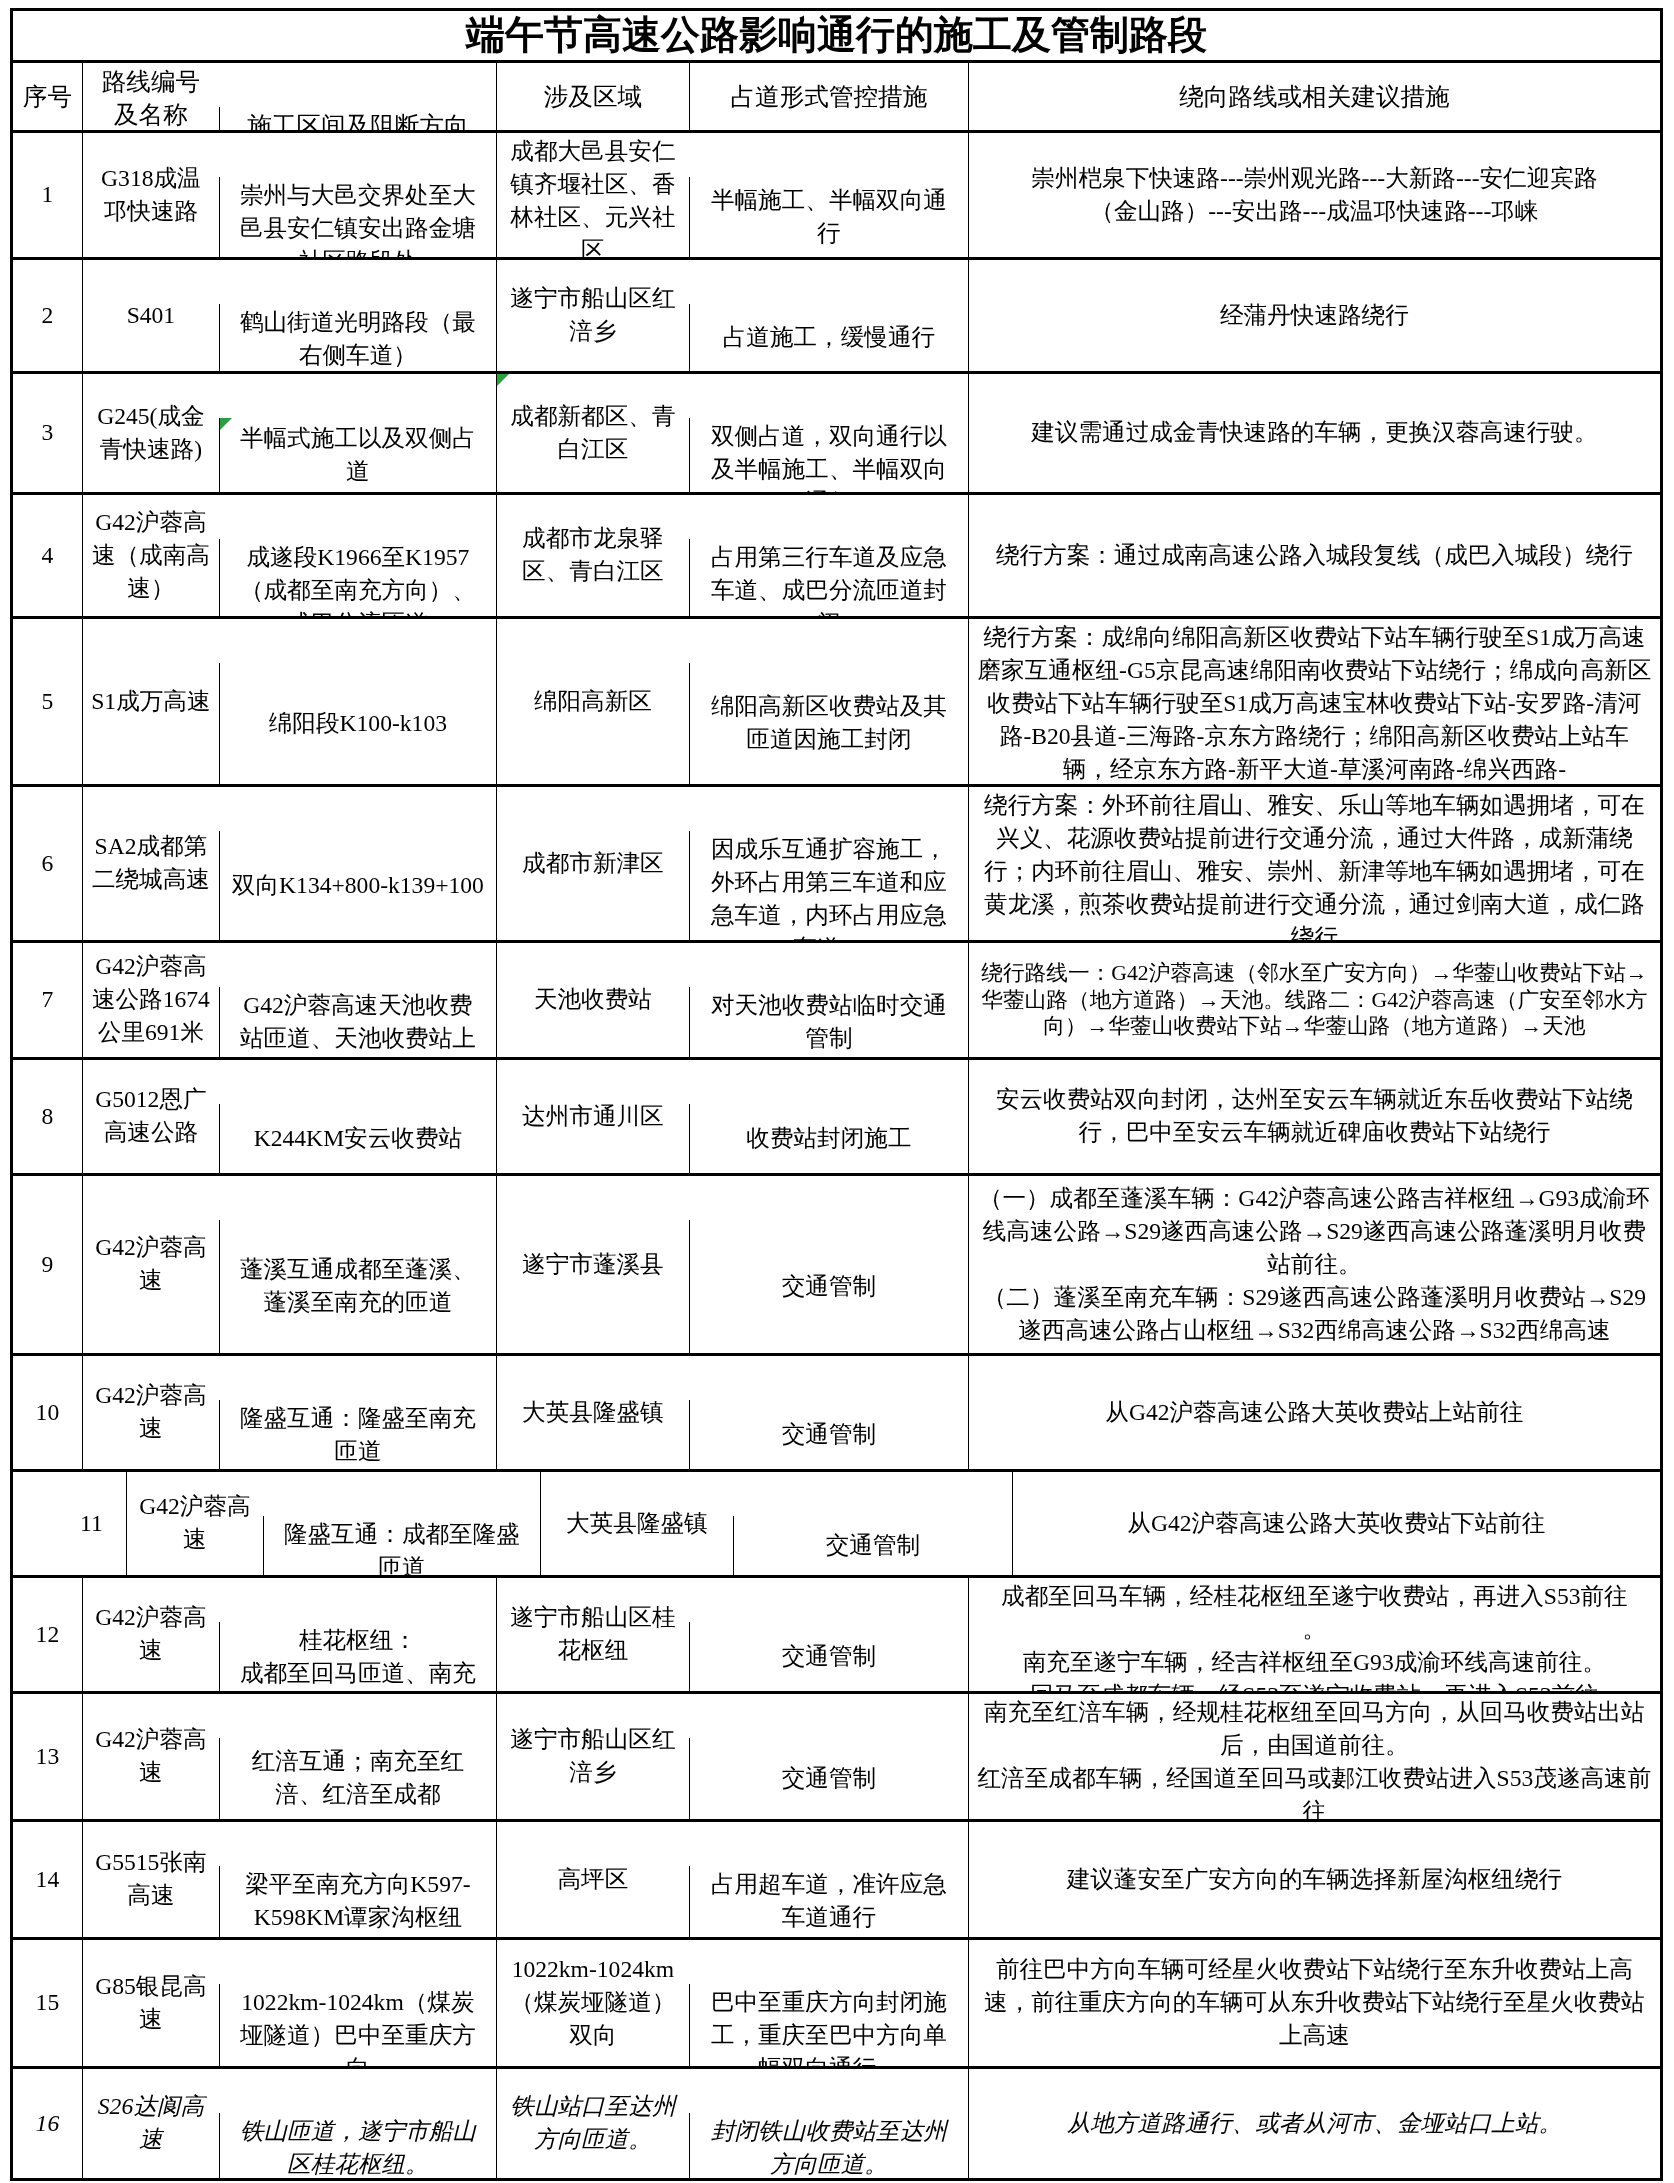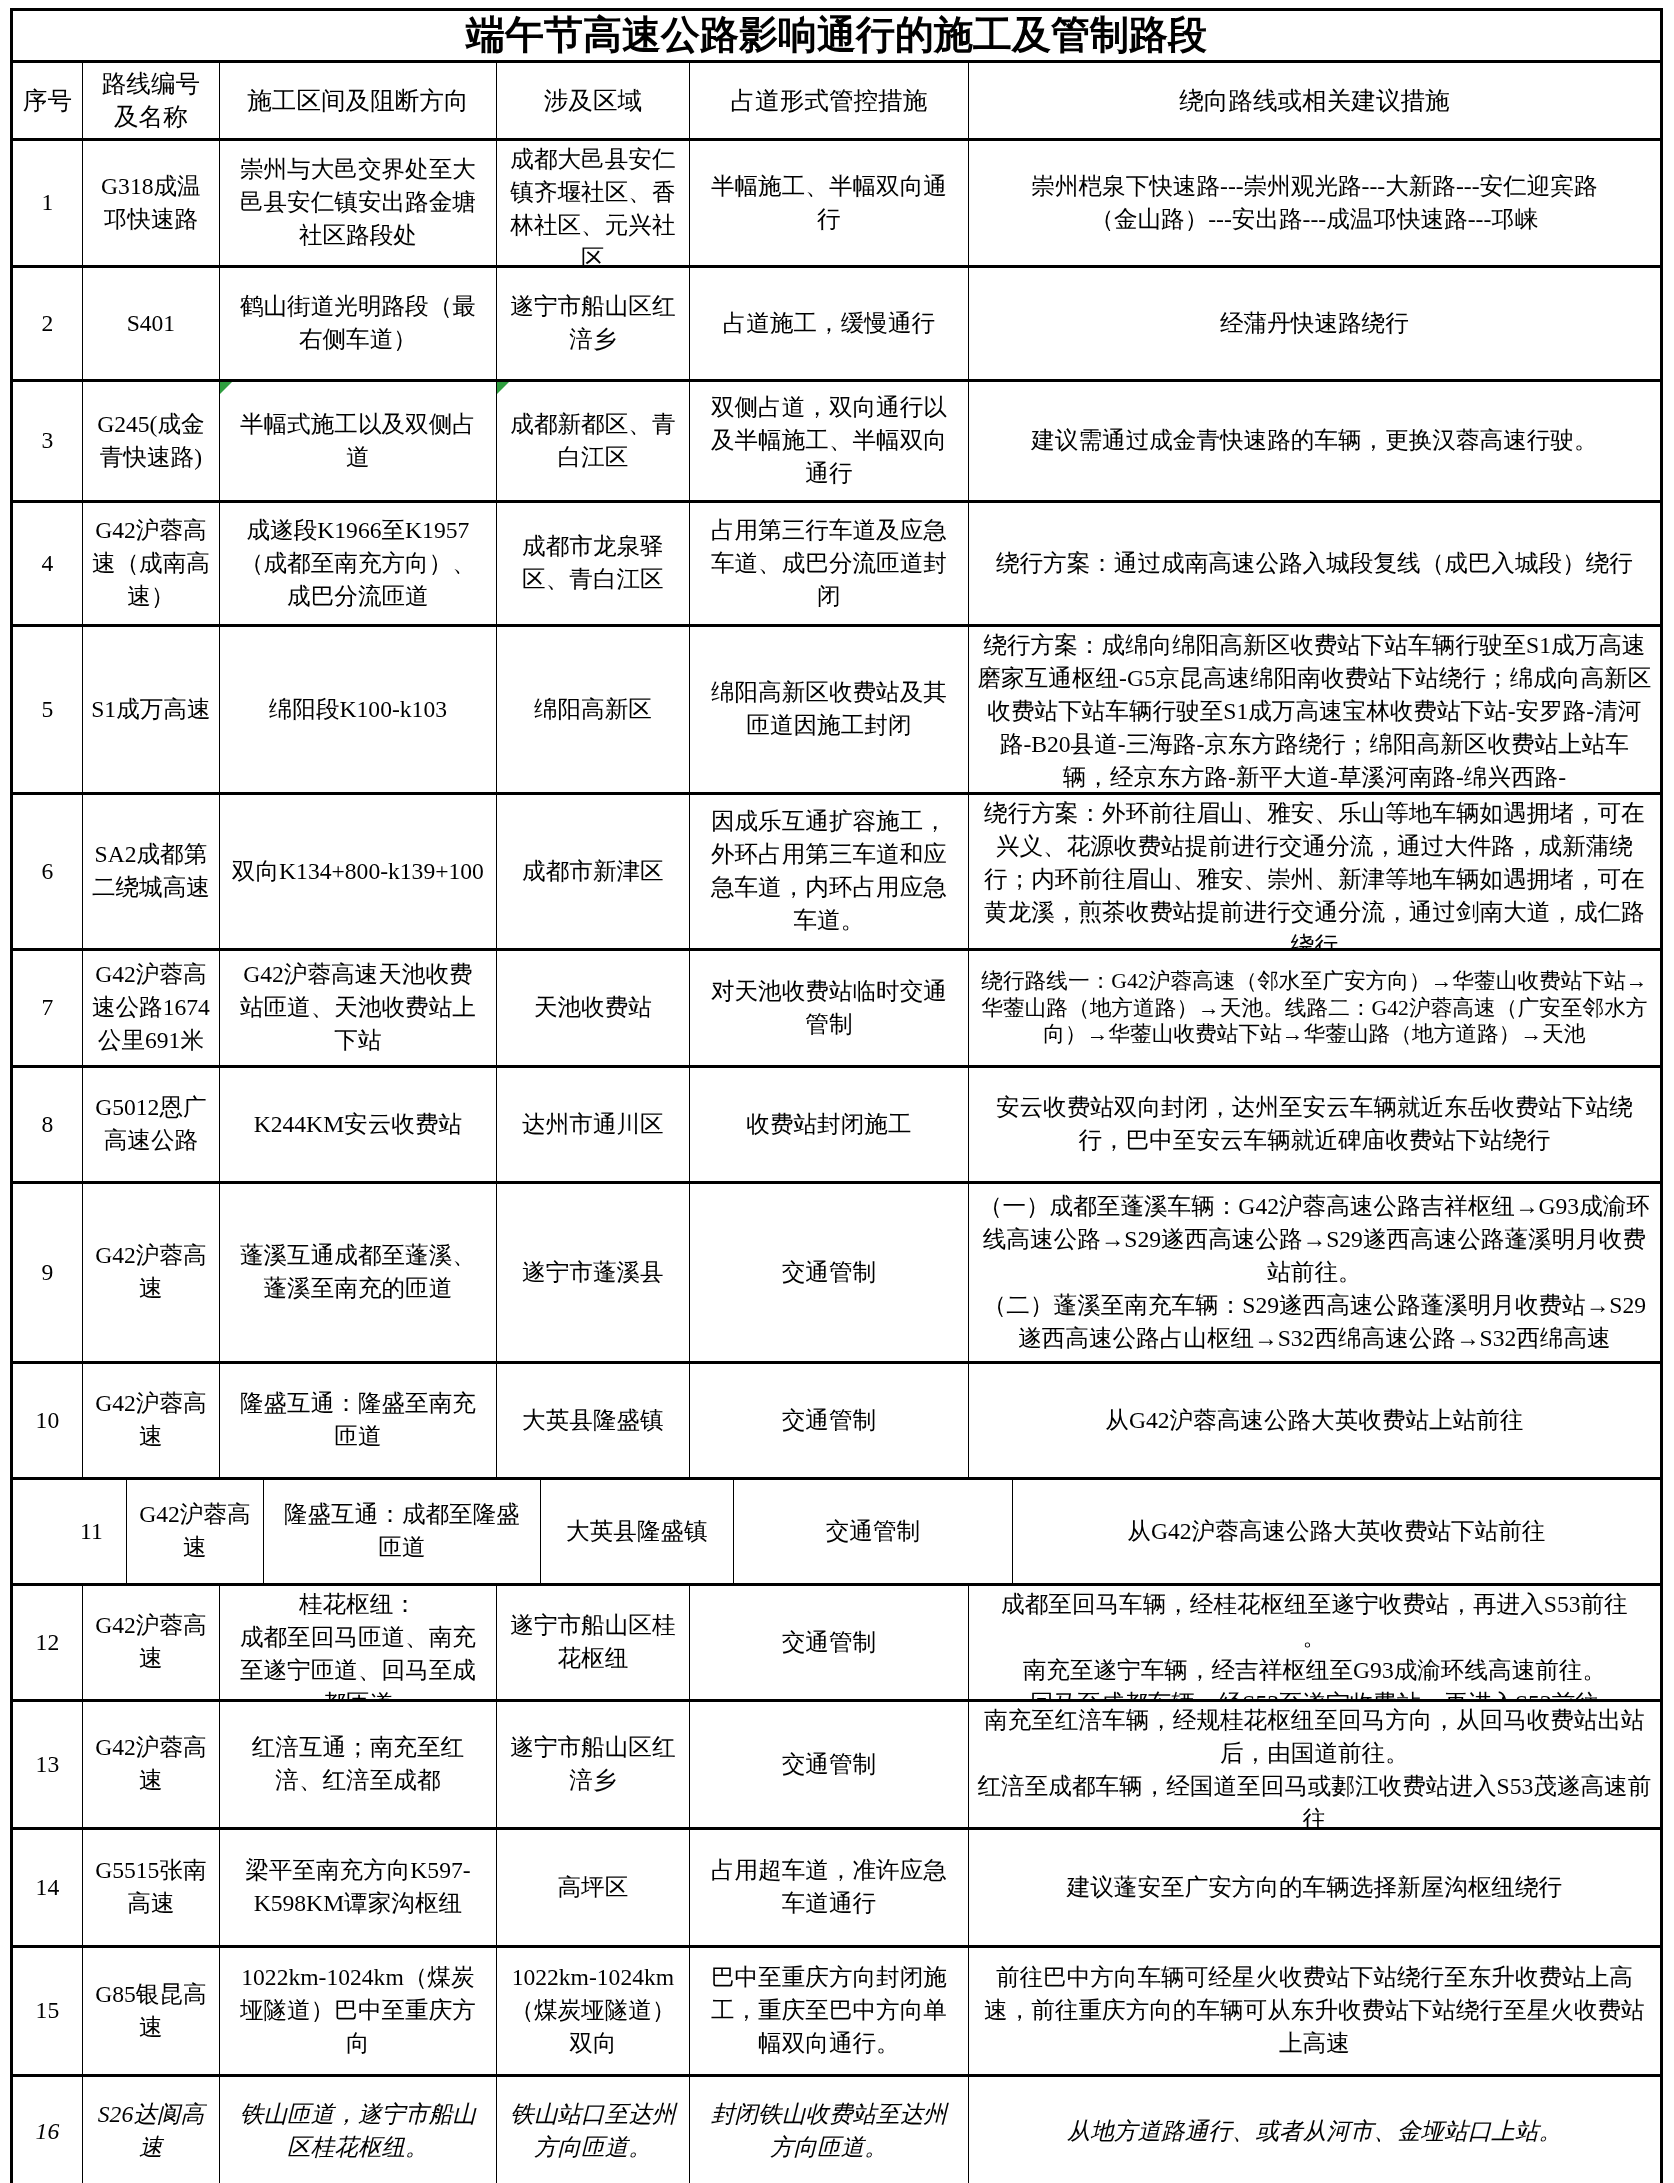--- a/index.html
+++ b/index.html
@@ -35,23 +35,23 @@
     border-left:1px solid #000;
     box-sizing:border-box;
     overflow:hidden;
     display:flex; flex-direction:column;
     text-align:center;
     font-size:23.6px; line-height:33px;
     padding:2px 7.9px;
   }
   .cell:first-child { border-left:none; }
   .cwrap { margin-top:auto; margin-bottom:auto; width:100%; }
-  .header-row { height:78px; }
+  .header-row { height:70px; }
   .header-row .cell { font-size:24.6px; }
-  .cell-section-pad { padding-left:11.8px; padding-right:11.8px; }
+  .cell-section-pad { padding-left:11.8px; padding-right:11.8px;margin-top:44px; }
   .pre { white-space:pre-line; }
   .detour .para { width:100%; }
   .detour.small { font-size:21.7px; line-height:26.6px; }
   .marker {
     position:absolute; left:0; top:0;
     width:0; height:0;
     border-top:12.8px solid #2f9e3f;
     border-right:12.8px solid transparent;
   }
 </style>

